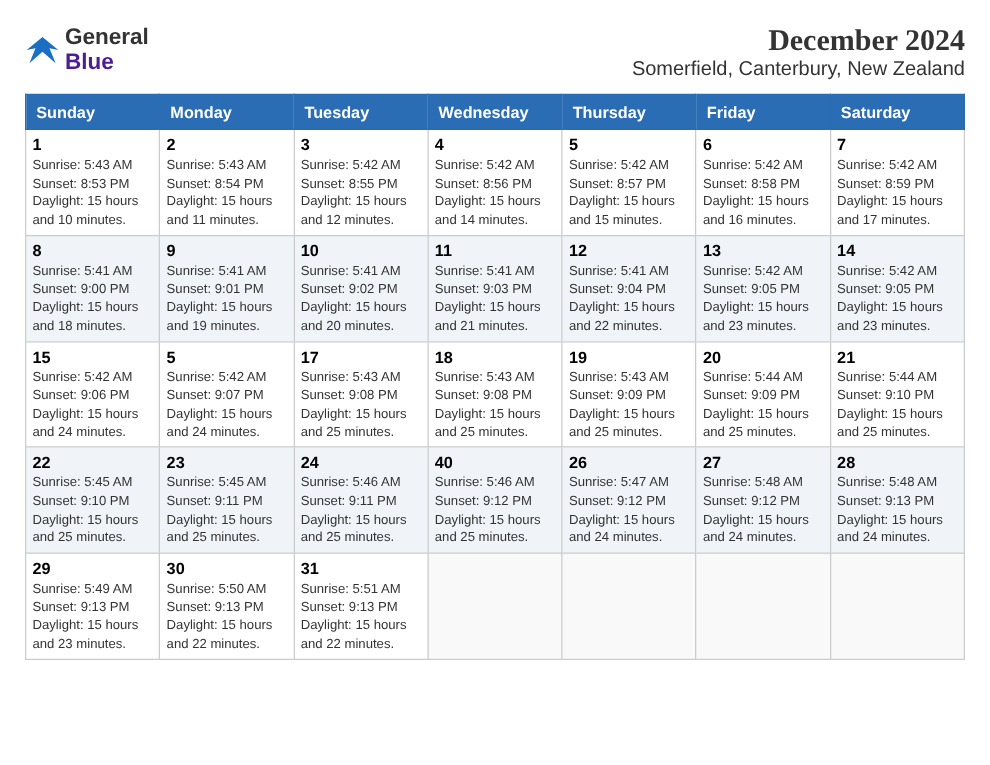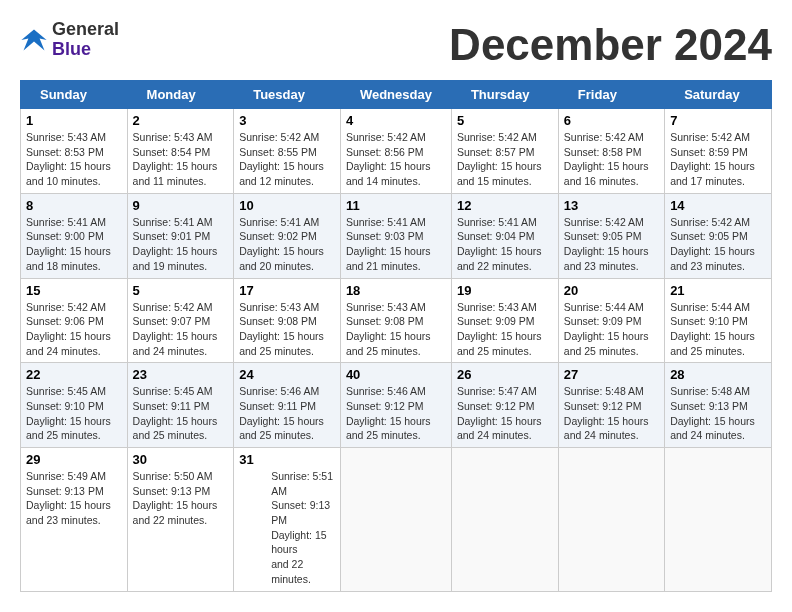--- a/index.html
+++ b/index.html
@@ -29,37 +29,38 @@
     .logo-general { color: #333; text-align: center; }
     .logo-blue { color: #4c1d95; }
     .logo-bird {
       width: 28px;
       height: 28px;
     }
     .title-block {
       text-align: right;
     }
     .month-title {
-      font-size: 44px;
+      font-size: 24px;
       font-weight: bold;
       color: #333;
+      font-family: Liberation Serif, serif;
     }
     .location {
       font-size: 16px;
       color: #333;
     }
     .calendar {
       width: 100%;
       border-collapse: collapse;
       font-size: 11px;
     }
     .calendar th {
       background-color: #2a6db5;
       color: #fff;
-      padding: 6px 19px;
+      padding: 6px 8px;
       text-align: left;
       font-size: 13px;
       font-weight: bold;
       border: 1px solid #2a6db5;
     }
     .calendar td {
       border: 1px solid #ccc;
       padding: 4px 5px;
       vertical-align: top;
       background: #fff;
@@ -92,20 +93,21 @@
     <svg class="logo-bird" viewBox="0 0 40 40" xmlns="http://www.w3.org/2000/svg">
       <polygon points="20,5 38,20 28,18 35,35 20,22 5,35 12,18 2,20" fill="#1a6fc4"></polygon>
     </svg>
     <div class="logo-text">
       <div class="logo-general">General</div>
       <div class="logo-blue">Blue</div>
     </div>
   </div>
   <div class="title-block">
     <div class="month-title">December 2024</div>
+    <div class="location">Somerfield, Canterbury, New Zealand</div>
   </div>
 </div>
 
 <table class="calendar">
   <thead>
     <tr id="weekday-header">
         <th>Sunday</th>
         <th>Monday</th>
         <th>Tuesday</th>
         <th>Wednesday</th>
@@ -329,21 +331,21 @@
         </td>
         <td>
           <span class="day-number">30</span>
           <div class="day-info" style="white-space: pre-line;">Sunrise: 5:50 AM
 Sunset: 9:13 PM
 Daylight: 15 hours
 and 22 minutes.</div>
         </td>
         <td>
           <span class="day-number">31</span>
-          <div class="day-info" style="white-space: pre-line; margin-left: 32px;">Sunrise: 5:51 AM
+          <div class="day-info" style="white-space: pre-line;">Sunrise: 5:51 AM
 Sunset: 9:13 PM
 Daylight: 15 hours
 and 22 minutes.</div>
         </td>
         <td class="empty-cell"></td>
         <td class="empty-cell"></td>
         <td class="empty-cell"></td>
         <td class="empty-cell"></td>
       </tr>
     </tbody>

